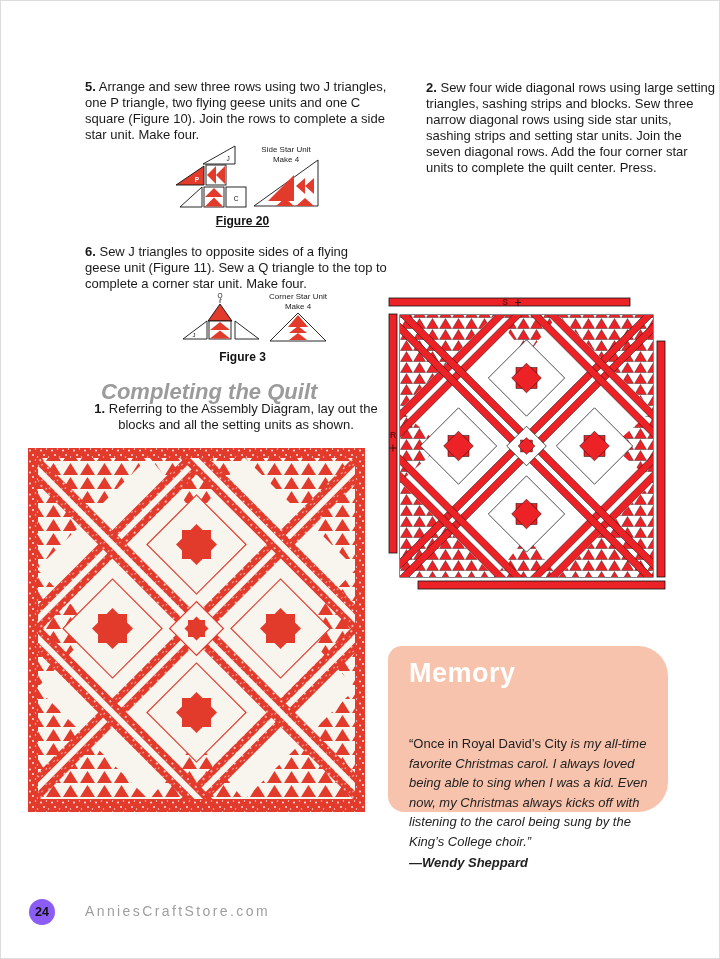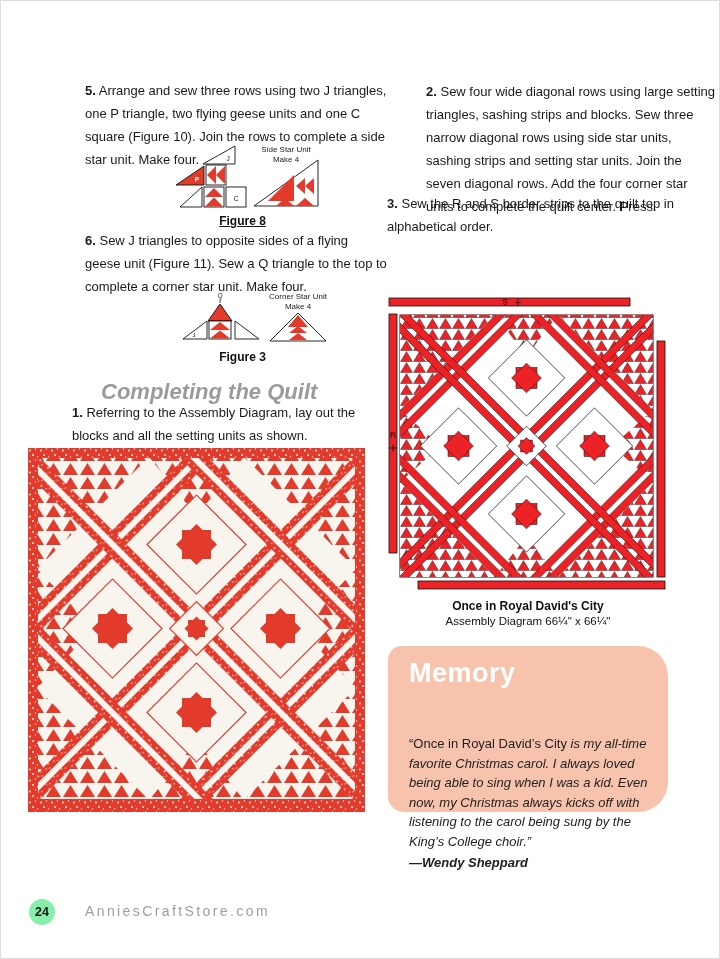--- a/index.html
+++ b/index.html
@@ -1,42 +1,42 @@
 <!DOCTYPE html>
 <html><head>
 <meta charset="utf-8">
 <style>
   html,body{margin:0;padding:0;background:#ffffff;}
   .page{
     position:relative;width:720px;height:959px;background:#fff;
     font-family:"Liberation Sans",sans-serif;color:#1a1a1a;overflow:hidden;
     box-shadow:inset 0 0 0 1px #dcdcdc;
   }
-  .para{position:absolute;font-size:13px;line-height:23px;}
+  .para{position:absolute;font-size:13px;line-height:16px;}
   .para .num{font-weight:700;}
   .fig{position:absolute;text-align:center;}
   .figcap{font-weight:700;font-size:12px;color:#111;margin-top:1px;}
   .sect{position:absolute;margin:16px;font-size:22px;font-weight:700;color:#9b9b9b;font-style:italic;}
   .fig svg text{font-family:"Liberation Sans",sans-serif;}
   .unitlbl{font-size:8px;fill:#222;}
   .fo{fill:#ffffff;stroke:#111;stroke-width:0.9;}
   .rd{fill:#e23a2b;}
   .db{fill:#ec2227;stroke:#111;stroke-width:0.5;}
   .quilt-wrap{position:absolute;}
   .acap{position:absolute;text-align:center;line-height:15px;font-size:11.5px;color:#111;}
   .acap .t{font-weight:700;font-size:12px;}
   .memory{position:absolute;background:#f7c3ac;border-radius:14px 30px 30px 16px;
           box-sizing:border-box;padding:12px 20px 16px 21px;}
   .memory h3{margin:0 0 9px 0;font-size:27px;font-weight:700;color:#ffffff;letter-spacing:0.5px;}
   .memory .quote{font-style:italic;font-size:13px;line-height:19.5px;color:#222;margin-top:45px;}
   .memory .quote .lead{font-style:normal;}
   .memory .attr{font-style:italic;font-weight:700;font-size:13px;margin-top:2px;color:#222;}
   .endmark{color:#9a9a9a;font-size:11px;}
   .pagenum{position:absolute;left:29px;top:899px;width:26px;height:26px;border-radius:50%;
-           background:#86efac;display:flex;align-items:center;justify-content:center;
+           background:#8b5cf6;display:flex;align-items:center;justify-content:center;
            font-weight:700;font-size:12.5px;color:#111;}
   .site{position:absolute;left:85px;top:903px;font-size:14px;letter-spacing:2.4px;color:#9e9e9e;}
 </style>
 </head>
 <body>
 
 <div class="page">
 
   <p class="para" style="left:85px;top:66px;width:302px;">
     <span class="num">5.</span>
@@ -62,24 +62,24 @@
       <rect class="fo" x="76" y="44" width="20" height="20"></rect>
       <text x="86" y="57.5" text-anchor="middle" font-size="6.5" fill="#111">C</text>
 
       <path class="fo" d="M104,63 L168,63 L168,17 Z"></path>
       <path class="rd" d="M118,58 L144,58 L144,32 Z"></path>
       <path class="rd" d="M155,35 L146,43 L155,51 Z"></path>
         <path class="rd" d="M164,35 L155,43 L164,51 Z"></path>
       <path class="rd" d="M126,63 L135,55 L144,63 Z"></path>
         <path class="rd" d="M146,63 L155,55 L164,63 Z"></path>
     </svg>
-    <div class="figcap">Figure 8</div>
-  </div>
-
-  <p class="para" style="left:85px;top:216px;width:302px;">
+    <div class="figcap">Figure 20</div>
+  </div>
+
+  <p class="para" style="left:85px;top:231px;width:302px;">
     <span class="num">6.</span>
     <span>Sew J triangles to opposite sides of a flying geese unit (Figure 11). Sew a Q triangle to the top to complete a corner star unit. Make four.</span>
   </p>
 
   <div class="fig" style="left:150px;top:291px;width:185px;">
     <svg width="185" height="54" viewBox="0 0 185 54">
       <text class="unitlbl" x="148" y="8" text-anchor="middle">Corner Star Unit</text>
       <text class="unitlbl" x="148" y="18" text-anchor="middle">Make 4</text>
       <text x="70" y="7" text-anchor="middle" font-size="6.5" fill="#111">Q</text>
       <path d="M70,8.5 L70,12" stroke="#111" stroke-width="0.8" fill="none"></path>
@@ -95,21 +95,21 @@
       <path class="fo" d="M120,50 L176,50 L148,22 Z"></path>
       <path class="rd" d="M148,24 L138,36 L158,36 Z"></path>
       <path class="rd" d="M139,42 L148,35 L157,42 Z"></path>
         <path class="rd" d="M139,49 L148,42 L157,49 Z"></path>
     </svg>
     <div class="figcap">Figure 3</div>
   </div>
 
   <h2 class="sect" style="left:85px;top:363px;">Completing the Quilt</h2>
 
-  <p class="para" style="left:72px;top:388px;width:302px;">
+  <p class="para" style="left:85px;top:388px;width:302px;text-align:center;">
     <span class="num">1.</span>
     <span>Referring to the Assembly Diagram, lay out the blocks and all the setting units as shown.</span>
   </p>
 
   <div class="quilt-wrap" style="left:28px;top:448px;">
     <svg width="337" height="364" viewBox="0 0 337 364" role="img">
       <defs>
         <pattern id="sp" width="11" height="11" patternUnits="userSpaceOnUse">
           <rect width="11" height="11" fill="#e23a2b"></rect>
           <circle cx="2" cy="2.5" r="0.9" fill="#fff" opacity="0.95"></circle>
@@ -168,24 +168,20 @@
         <use href="#star8" transform="translate(168.5 180.5) scale(0.85)" fill="#e23a2b"></use>
       </g>
     </svg>
   </div>
 
   <p class="para" style="left:387px;top:67px;width:292px;margin-left:39px;">
     <span class="num">2.</span>
     <span>Sew four wide diagonal rows using large setting triangles, sashing strips and blocks. Sew three narrow diagonal rows using side star units, sashing strips and setting star units. Join the seven diagonal rows. Add the four corner star units to complete the quilt center. Press.</span>
   </p>
 
-  <p class="para" style="left:387px;top:179px;width:292px;">
-    <span class="num">3.</span>
-    <span>Sew the R and S border strips to the quilt top in alphabetical order.</span>
-  </p>
 
 
   <div style="position:absolute;left:387px;top:296px;">
     <svg width="281" height="296" viewBox="0 0 281 296" role="img">
       <defs>
         <pattern id="dp" width="13" height="11" patternUnits="userSpaceOnUse">
           <rect width="13" height="11" fill="#fff"></rect>
           <path d="M0.5,10.5 L6.5,0.5 L12.5,10.5 Z" fill="#ec2227" stroke="#111" stroke-width="0.4"></path>
         </pattern>
         <clipPath id="aclip">
@@ -235,24 +231,20 @@
         <use href="#star8" transform="translate(139.5 82) scale(1.05)" fill="#ec2227" stroke="#111" stroke-width="0.5"></use>
         <use href="#star8" transform="translate(71.5 150) scale(1.05)" fill="#ec2227" stroke="#111" stroke-width="0.5"></use>
         <use href="#star8" transform="translate(207.5 150) scale(1.05)" fill="#ec2227" stroke="#111" stroke-width="0.5"></use>
         <use href="#star8" transform="translate(139.5 218) scale(1.05)" fill="#ec2227" stroke="#111" stroke-width="0.5"></use>
         <rect x="-14" y="-14" width="28" height="28" transform="translate(139.5 150) rotate(45)" fill="#fff" stroke="#111" stroke-width="0.7"></rect>
         <use href="#star8" transform="translate(139.5 150) scale(0.6)" fill="#ec2227" stroke="#111" stroke-width="0.6"></use>
       </g>
     </svg>
   </div>
 
-  <div class="acap" style="left:387px;top:599px;width:282px;">
-    <div class="t">Once in Royal David's City</div>
-    <div>Assembly Diagram 66¼" x 66¼"</div>
-  </div>
 
   <div class="memory" style="left:388px;top:646px;width:280px;height:166px;">
     <h3>Memory</h3>
     <div class="quote">
       <span class="lead">“Once in Royal David’s City</span><span> is my all-time favorite Christmas carol. I always loved being able to sing when I was a kid. Even now, my Christmas always kicks off with listening to the carol being sung by the King’s College choir.”</span>
       <div class="attr">—Wendy Sheppard</div>
     </div>
   </div>
 
   <div class="pagenum">24</div>

